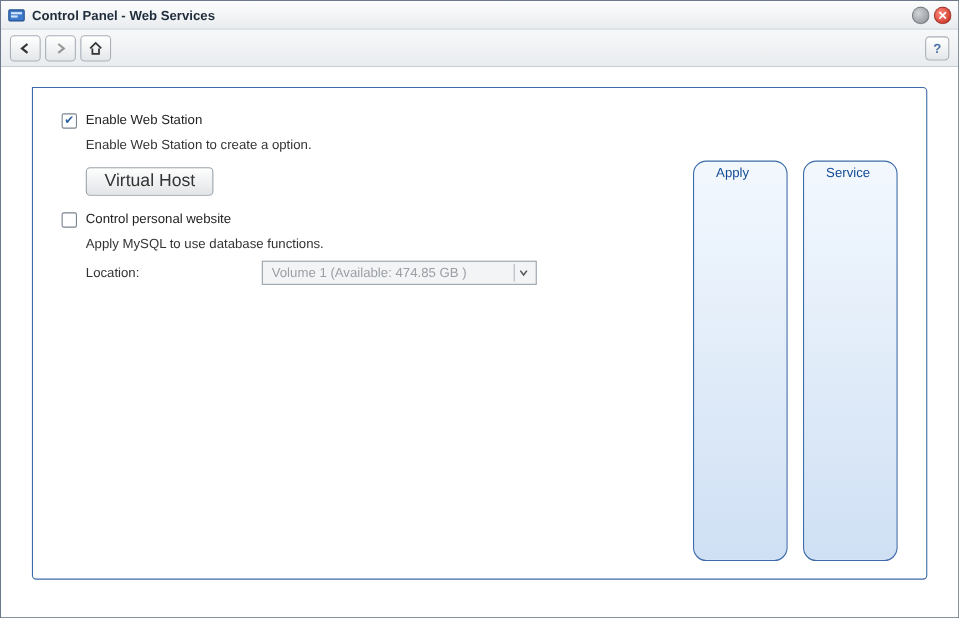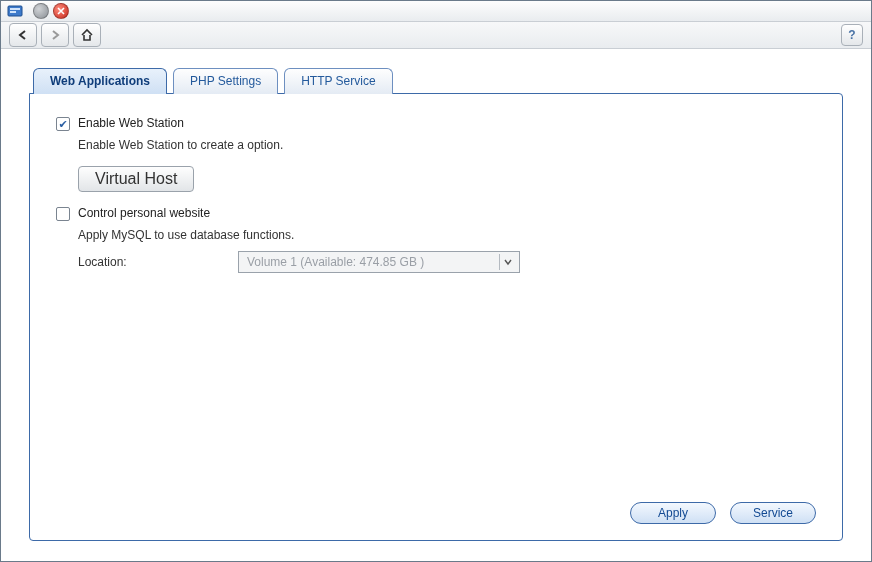--- a/index.html
+++ b/index.html
@@ -112,21 +112,21 @@
   }
 
   .panel {
     border: 1px solid #3d6aa8;
     border-radius: 0 4px 4px 4px;
     height: 448px;
     background: #fff;
     padding: 22px 26px 16px 26px;
     position: relative;
     display: flex;
-    flex-direction: column;
+    flex-direction: row;
     gap: 28px;
   }
 
   .form-body { flex: 1; }
 
   .row {
     display: flex;
     align-items: flex-start;
     margin-bottom: 6px;
   }
@@ -166,21 +166,21 @@
     font-size: 16px;
   }
 
   .field-row {
     display:flex;
     align-items:center;
     margin: 6px 0 18px 22px;
   }
   .field-label { width: 160px; color:#333; }
   .select {
-    width: 282px;
+    width: 250px;
     height: 22px;
     border: 1px solid #9aa2ab;
     background: #f3f4f5;
     color: #9a9fa6;
     display:flex; align-items:center; justify-content:space-between;
     padding: 0 4px 0 8px;
     font-size: 12px;
     cursor: default;
   }
   .select .caret {
@@ -197,36 +197,37 @@
   }
   .pill-btn {
     min-width: 86px;
     padding: 3px 20px;
     border: 1px solid #3d6aa8;
     border-radius: 12px;
     background: linear-gradient(#f3f8fe, #cfe0f4);
     color: #134a93;
     font-size: 12px;
     cursor:pointer;
-    text-align:center;
+    margin-top:36px;
   }
 </style>
 </head>
 <body>
 
 <div class="window">
 
   <div class="titlebar">
     <span class="app-icon">
       <svg width="16" height="16" viewBox="0 0 16 16">
         <rect x="1" y="3" width="14" height="10" rx="1" fill="#3d7acb" stroke="#1f4f8f"></rect>
         <rect x="3" y="5" width="10" height="2" fill="#cfe3fb"></rect>
         <rect x="3" y="8" width="6" height="2" fill="#cfe3fb"></rect>
       </svg>
     </span>
+    <span class="title">Control Panel - Web Services</span>
     <span class="win-btn win-min"></span>
     <span class="win-btn win-close">
       <svg width="8" height="8" viewBox="0 0 8 8">
           <path d="M1 1 L7 7 M7 1 L1 7" stroke="#fff" stroke-width="1.6"></path>
         </svg>
     </span>
   </div>
 
   <div class="toolbar">
     <div class="nav-btn">
@@ -243,25 +244,20 @@
       <svg width="14" height="14" viewBox="0 0 14 14">
           <path d="M2 7 L7 2 L12 7 M4 7 V12 H10 V7" fill="none" stroke="#333" stroke-width="1.6"></path>
         </svg>
     </div>
     <div class="spacer"></div>
     <div class="help-btn">?</div>
   </div>
 
   <div class="content">
 
-    <div class="tab-row">
-      <div class="tab active">Web Applications</div>
-      <div class="tab">PHP Settings</div>
-      <div class="tab">HTTP Service</div>
-    </div>
 
     <div class="panel">
       <div class="form-body">
 
         
         <div class="row">
           <span class="checkbox checked"></span>
           <span class="opt-label">Enable Web Station</span>
         </div>
         <div class="desc">Enable Web Station to create a option.</div>

